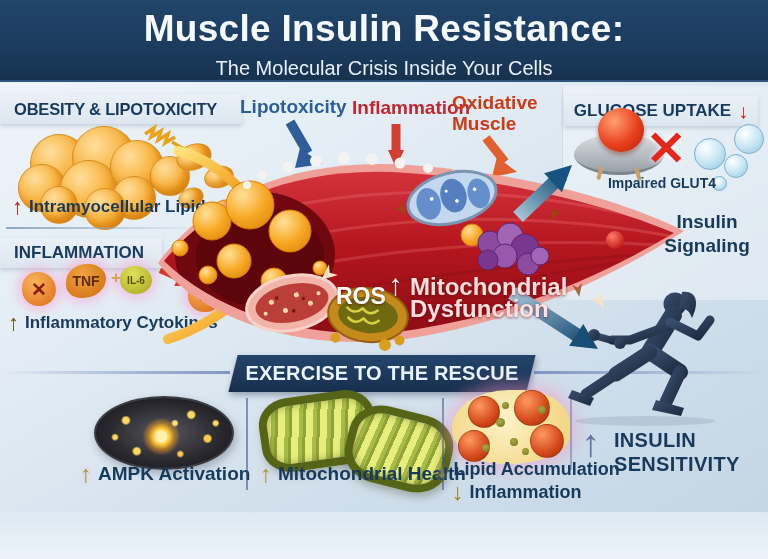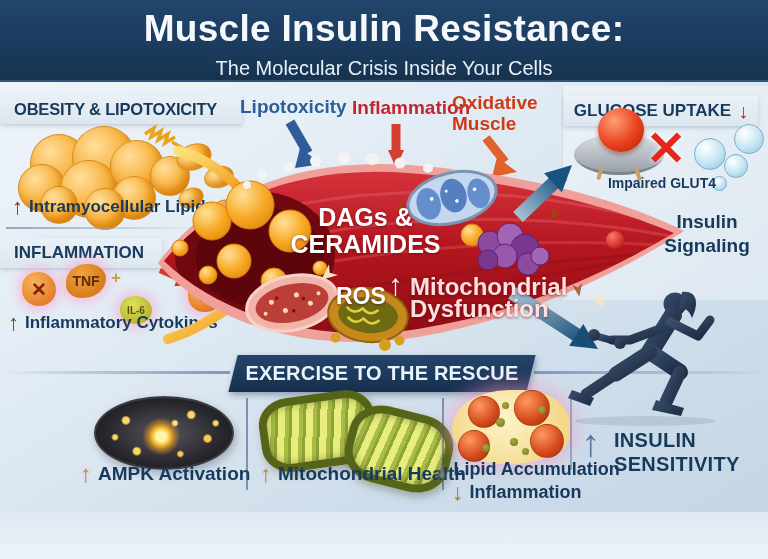--- a/index.html
+++ b/index.html
@@ -102,21 +102,21 @@
   </div>
 
   <div class="abs" style="left:18px;top:264px;width:210px;height:50px;">
     <span class="cyt" style="left:4px;top:8px;width:34px;height:34px;background:radial-gradient(circle at 35% 30%,#f8b45a,#dd6b17);color:#8a1d0f;font-size:19px;">
       <span>✕</span>
       </span>
     <span class="cyt" style="left:48px;top:0;width:40px;height:34px;background:radial-gradient(circle at 40% 30%,#f0a33c,#cd6a10);color:#5d2a05;font-size:14px;border-radius:55% 45% 60% 40%;">
       <span>TNF</span>
       </span>
     <span class="abs" style="left:93px;top:4px;color:#c9a22a;font-size:17px;font-weight:900;">+</span>
-    <span class="cyt" style="left:102px;top:32px;width:32px;height:28px;background:radial-gradient(circle at 40% 30%,#dfe15c,#a9a51f);color:#5a5405;font-size:10px;">
+    <span class="cyt" style="left:102px;top:2px;width:32px;height:28px;background:radial-gradient(circle at 40% 30%,#dfe15c,#a9a51f);color:#5a5405;font-size:10px;">
       <span>IL-6</span>
       </span>
     <span class="flow-arrow" style="left:140px;top:4px;"></span>
     <span class="cyt" style="left:170px;top:16px;width:34px;height:32px;background:radial-gradient(circle at 35% 30%,#f8b45a,#d95f13);color:#8a1d0f;font-size:18px;">
       <span>✕</span>
       </span>
   </div>
 
   <div class="abs cap" style="left:8px;top:312px;font-size:17px;">
     <span class="arr" style="font-size:22px;color:#6b521d;">↑</span>
@@ -289,24 +289,20 @@
     <g>
       <path d="M368,74 L412,32" stroke="url(#gBlueUp)" stroke-width="14" fill="none"></path>
       <path transform="translate(422,22) rotate(137)" d="M0,0 L26,-13 L26,13 Z" fill="#16537f"></path>
     </g>
     <g>
       <path d="M362,150 L436,198" stroke="url(#gBlueDn)" stroke-width="14" fill="none"></path>
       <path transform="translate(448,206) rotate(-147)" d="M0,0 L26,-13 L26,13 Z" fill="#174e77"></path>
     </g>
   </svg>
 
-  <div class="abs mtext" style="left:278px;top:204px;width:175px;text-align:center;font-size:25px;line-height:27px;">
-    <div>DAGs &amp;</div>
-    <div>CERAMIDES</div>
-  </div>
   <div class="abs mtext" style="left:336px;top:283px;font-size:23px;">ROS</div>
   <div class="abs" style="left:388px;top:268px;font-size:30px;font-weight:900;color:#fdeeee;text-shadow:0 1px 3px rgba(90,5,10,.6);">↑</div>
   <div class="abs mtext" style="left:410px;top:276px;font-size:24px;line-height:22px;color:#ffdfdf;">
     <div>Mitochondrial</div>
     <div>Dysfunction</div>
   </div>
 
   <div class="abs band" style="left:564px;top:96px;width:194px;height:30px;justify-content:center;font-size:17px;">
     <span>GLUCOSE UPTAKE</span>
     <span style="color:#c0231a;font-size:20px;font-weight:900;margin-left:7px;">↓</span>

